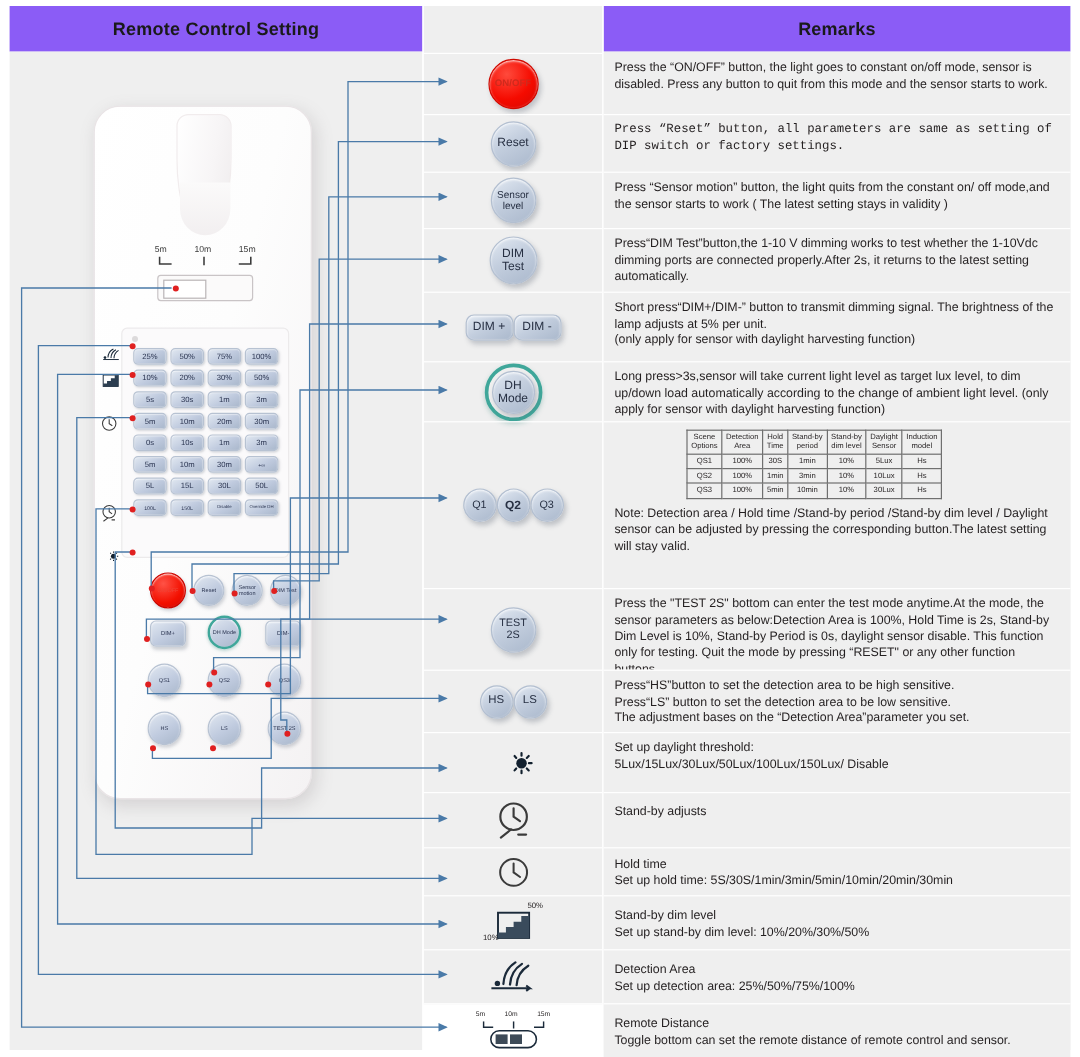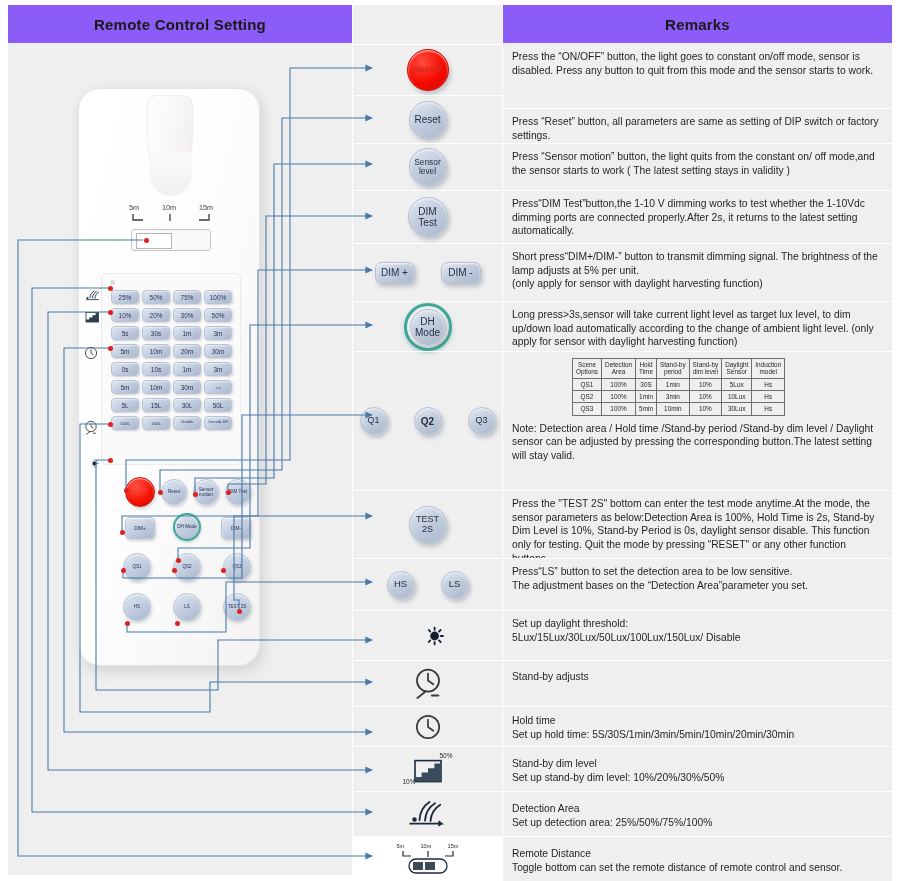--- a/index.html
+++ b/index.html
@@ -67,21 +67,21 @@
     box-shadow:2px 3px 4px rgba(90,100,115,.30), inset 0 1px 2px rgba(255,255,255,.85);
     display:flex; align-items:center; justify-content:center;
     color:#273043; font-size:10px;
   }
   .dh-ring {
     border-radius:50%;
     border:3px solid #3fa79a;
     padding:3px; background:#efefef;
     box-shadow:0 2px 4px rgba(60,140,130,.35);
   }
-  .btn-row { display:flex; align-items:center; gap:26px; }
+  .btn-row { display:flex; align-items:center; gap:0; }
 
   
   .qs-table { border-collapse:collapse; margin:2px 0 0 60px; background:#efefef; }
   .qs-table th, .qs-table td {
     border:1px solid #6f6f6f;
     font-size:6.4px; color:#231f20;
     text-align:center; padding:2px 3px; line-height:1.15;
     font-weight:normal;
   }
   .qs-table th { font-weight:normal; }
@@ -507,21 +507,21 @@
         <rect x="16" y="11" width="10" height="8" fill="#1b2a3a" opacity=".85"></rect>
         <rect x="28" y="11" width="10" height="8" fill="#1b2a3a" opacity=".85"></rect>
       </svg>
     </div>
   </div>
 
   <div class="rrow" style="top:44px;height:51px;border-top:none;">
     <p>Press the “ON/OFF” button, the light goes to constant on/off mode, sensor is disabled. Press any button to quit from this mode and the sensor starts to work.</p>
   </div>
 
-  <div class="rrow" style="top:108px;height:48px;">
+  <div class="rrow" style="top:95px;height:48px;font-family:Liberation Mono, monospace;">
     <p>Press “Reset” button, all parameters are same as setting of DIP switch or factory settings.</p>
   </div>
 
   <div class="rrow" style="top:143px;height:47px;">
     <p>Press “Sensor motion” button, the light quits from the constant on/ off mode,and the sensor starts to work ( The latest setting stays in validity )</p>
   </div>
 
   <div class="rrow" style="top:190px;height:53px;">
     <p>Press“DIM Test”button,the 1-10 V dimming works to test whether the 1-10Vdc dimming ports are connected properly.After 2s, it returns to the latest setting automatically.</p>
   </div>
@@ -600,20 +600,21 @@
       </tbody>
     </table>
     <p style="margin-top:6px;">Note: Detection area / Hold time /Stand-by period /Stand-by dim level / Daylight sensor can be adjusted by pressing the corresponding button.The latest setting will stay valid.</p>
   </div>
 
   <div class="rrow" style="top:490px;height:68px;">
     <p>Press the "TEST 2S" bottom can enter the test mode anytime.At the mode, the sensor parameters as below:Detection Area is 100%, Hold Time is 2s, Stand-by Dim Level is 10%, Stand-by Period is 0s, daylight sensor disable. This function only for testing. Quit the mode by pressing “RESET" or any other function buttons.</p>
   </div>
 
   <div class="rrow" style="top:558px;height:52px;">
+    <p>Press“HS”button to set the detection area to be high sensitive.</p>
     <p>Press“LS” button to set the detection area to be low sensitive.</p>
     <p>The adjustment bases on the “Detection Area”parameter you set.</p>
   </div>
 
   <div class="rrow" style="top:610px;height:50px;">
     <p>Set up daylight threshold:</p>
     <p>5Lux/15Lux/30Lux/50Lux/100Lux/150Lux/ Disable</p>
   </div>
 
   <div class="rrow" style="top:660px;height:46px;padding-top:9px;">

